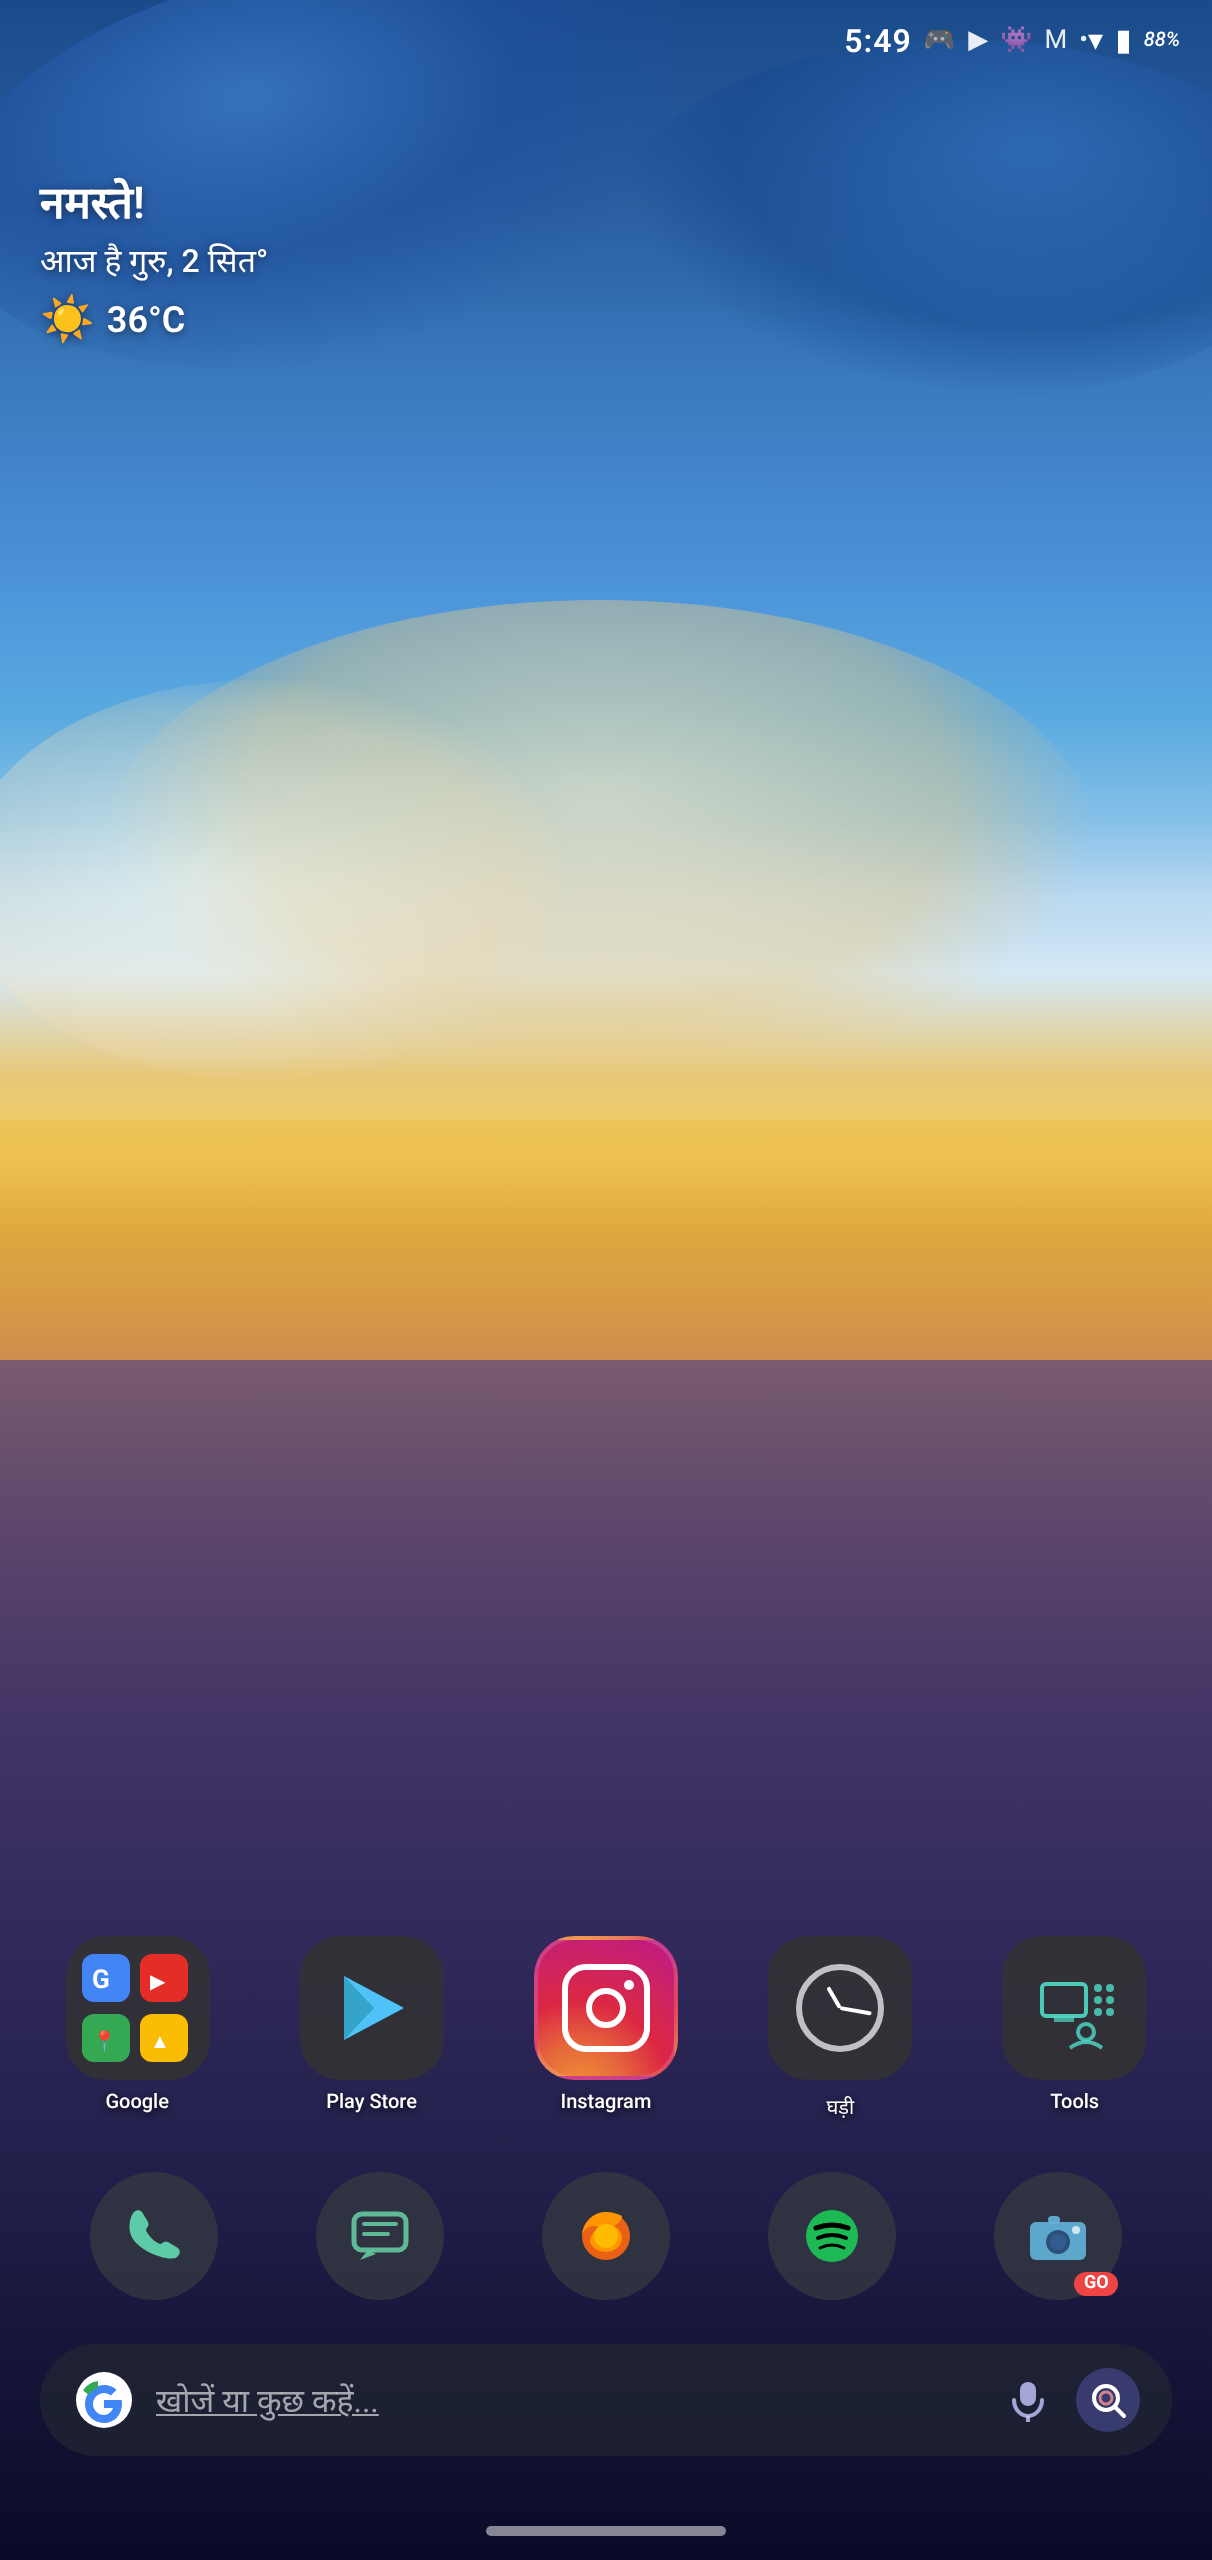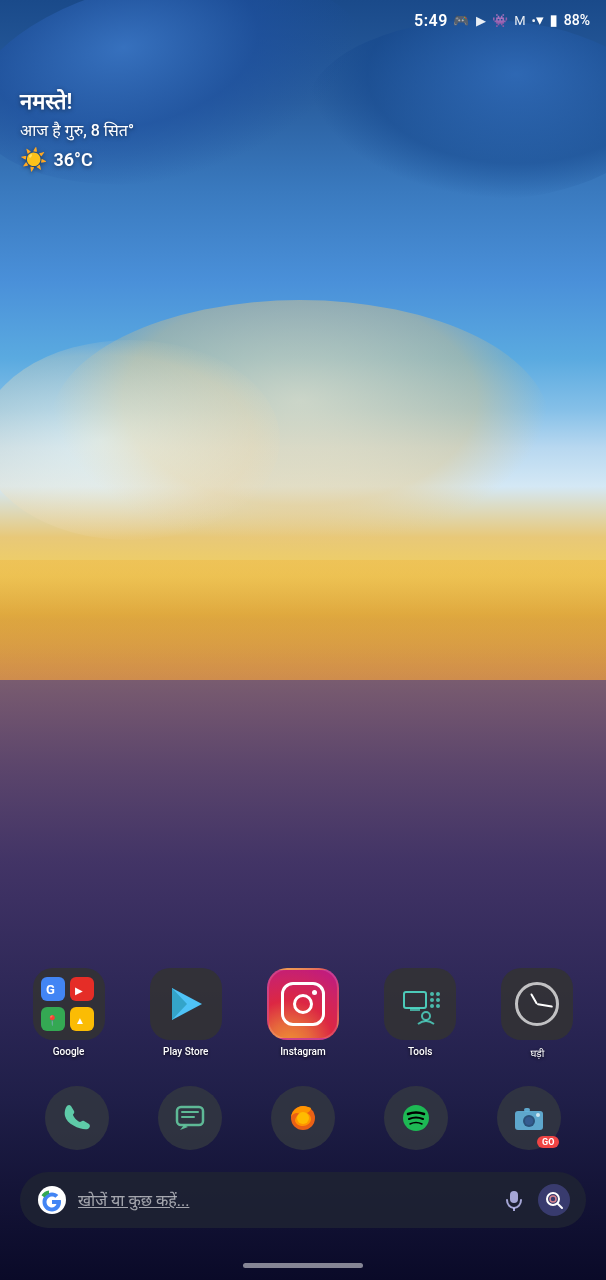--- a/index.html
+++ b/index.html
@@ -140,22 +140,23 @@
       font-size: 13px;
       opacity: 0.9;
     }
     .status-right {
       display: flex;
       align-items: center;
       gap: 6px;
     }
     .battery-text {
       color: white;
-      font-size: 14px;
+      font-size: 10px;
       font-weight: 500;
+      font-style: italic;
     }
 
     
     .weather-widget {
       position: absolute;
       top: 50px;
       left: 20px;
       z-index: 10;
       color: white;
     }
@@ -444,21 +445,21 @@
   </div>
   <div class="status-right">
     <span class="wifi-icon">▾</span>
     <span class="battery-icon">▮</span>
     <span class="battery-text">88%</span>
   </div>
 </div>
 
 <div class="weather-widget">
   <div class="greeting">नमस्ते!</div>
-  <div class="date-line">आज है गुरु, 8 सित°</div>
+  <div class="date-line">आज है गुरु, 2 सित°</div>
   <div class="temp-line">
     <span class="sun-icon">☀️</span>
     <span>36°C</span>
   </div>
 </div>
 
 <div class="app-row">
 
   <div class="app-item">
     <div class="app-icon-wrapper google-icon">
@@ -500,48 +501,48 @@
     <div class="app-icon-wrapper instagram-icon" style="background: radial-gradient(circle at 30% 110%, #f09433 0%, #e6683c 25%, #dc2743 50%, #cc2366 75%, #bc1888 100%); border-radius:20px;">
       <div class="insta-inner">
         <div class="insta-circle"></div>
         <div class="insta-dot"></div>
       </div>
     </div>
     <span class="app-label">Instagram</span>
   </div>
 
   <div class="app-item">
-    <div class="app-icon-wrapper tools-icon" style="background:rgba(50,50,50,0.85);">
-      <svg width="44" height="44" viewBox="0 0 44 44">
-
-        <rect x="6" y="10" width="22" height="16" rx="2" fill="none" stroke="rgba(80,220,200,0.9)" stroke-width="2"></rect>
-        <rect x="12" y="26" width="10" height="3" fill="rgba(80,220,200,0.7)"></rect>
-
-        <circle cx="34" cy="12" r="2" fill="rgba(80,220,200,0.8)"></circle>
-        <circle cx="40" cy="12" r="2" fill="rgba(80,220,200,0.8)"></circle>
-        <circle cx="34" cy="18" r="2" fill="rgba(80,220,200,0.8)"></circle>
-        <circle cx="40" cy="18" r="2" fill="rgba(80,220,200,0.8)"></circle>
-        <circle cx="34" cy="24" r="2" fill="rgba(80,220,200,0.8)"></circle>
-        <circle cx="40" cy="24" r="2" fill="rgba(80,220,200,0.8)"></circle>
-
-        <circle cx="28" cy="34" r="4" fill="none" stroke="rgba(80,220,200,0.8)" stroke-width="2"></circle>
-        <path d="M20,42 Q28,36 36,42" fill="none" stroke="rgba(80,220,200,0.8)" stroke-width="2"></path>
-      </svg>
-    </div>
-    <span class="app-label">Tools</span>
-  </div>
-
-  <div class="app-item">
     <div class="app-icon-wrapper clock-icon" style="background:rgba(50,50,50,0.85);">
       <div class="clock-face">
         <div class="clock-hand-h"></div>
         <div class="clock-hand-m"></div>
       </div>
     </div>
     <span class="app-label">घड़ी</span>
+  </div>
+
+  <div class="app-item">
+    <div class="app-icon-wrapper tools-icon" style="background:rgba(50,50,50,0.85);">
+      <svg width="44" height="44" viewBox="0 0 44 44">
+
+        <rect x="6" y="10" width="22" height="16" rx="2" fill="none" stroke="rgba(80,220,200,0.9)" stroke-width="2"></rect>
+        <rect x="12" y="26" width="10" height="3" fill="rgba(80,220,200,0.7)"></rect>
+
+        <circle cx="34" cy="12" r="2" fill="rgba(80,220,200,0.8)"></circle>
+        <circle cx="40" cy="12" r="2" fill="rgba(80,220,200,0.8)"></circle>
+        <circle cx="34" cy="18" r="2" fill="rgba(80,220,200,0.8)"></circle>
+        <circle cx="40" cy="18" r="2" fill="rgba(80,220,200,0.8)"></circle>
+        <circle cx="34" cy="24" r="2" fill="rgba(80,220,200,0.8)"></circle>
+        <circle cx="40" cy="24" r="2" fill="rgba(80,220,200,0.8)"></circle>
+
+        <circle cx="28" cy="34" r="4" fill="none" stroke="rgba(80,220,200,0.8)" stroke-width="2"></circle>
+        <path d="M20,42 Q28,36 36,42" fill="none" stroke="rgba(80,220,200,0.8)" stroke-width="2"></path>
+      </svg>
+    </div>
+    <span class="app-label">Tools</span>
   </div>
 
 </div>
 
 <div class="bottom-dock">
 
   <div class="dock-item">
     <svg class="dock-icon-svg" viewBox="0 0 32 32">
       <path d="M6,4 C6,4 8,2 10,4 L13,9 C14,11 12,12 12,13 C12,13 14,18 19,20 C20,20 21,18 23,19 L28,22 C30,24 28,26 28,26 C26,30 6,24 4,14 C3,9 5,5 6,4Z" fill="rgba(100,220,180,0.9)"></path>
     </svg>

